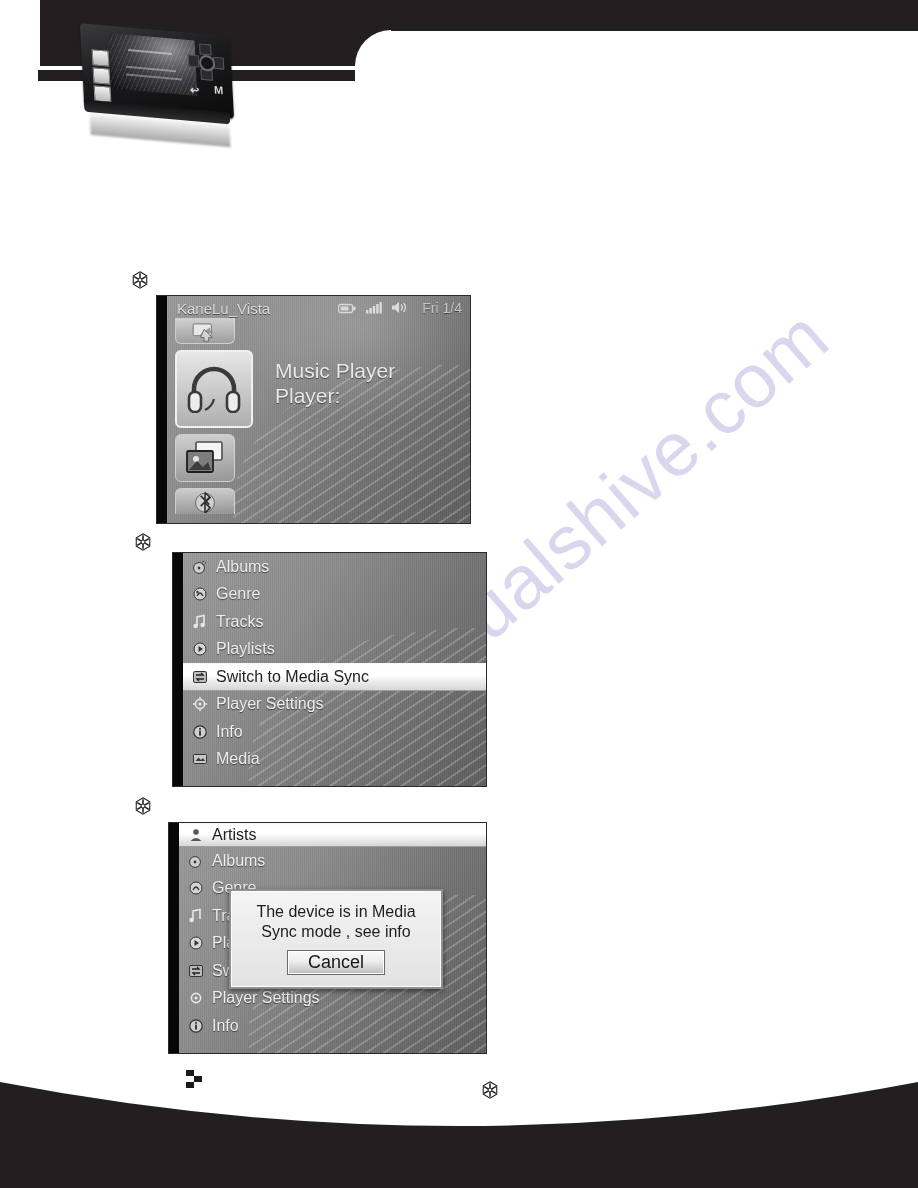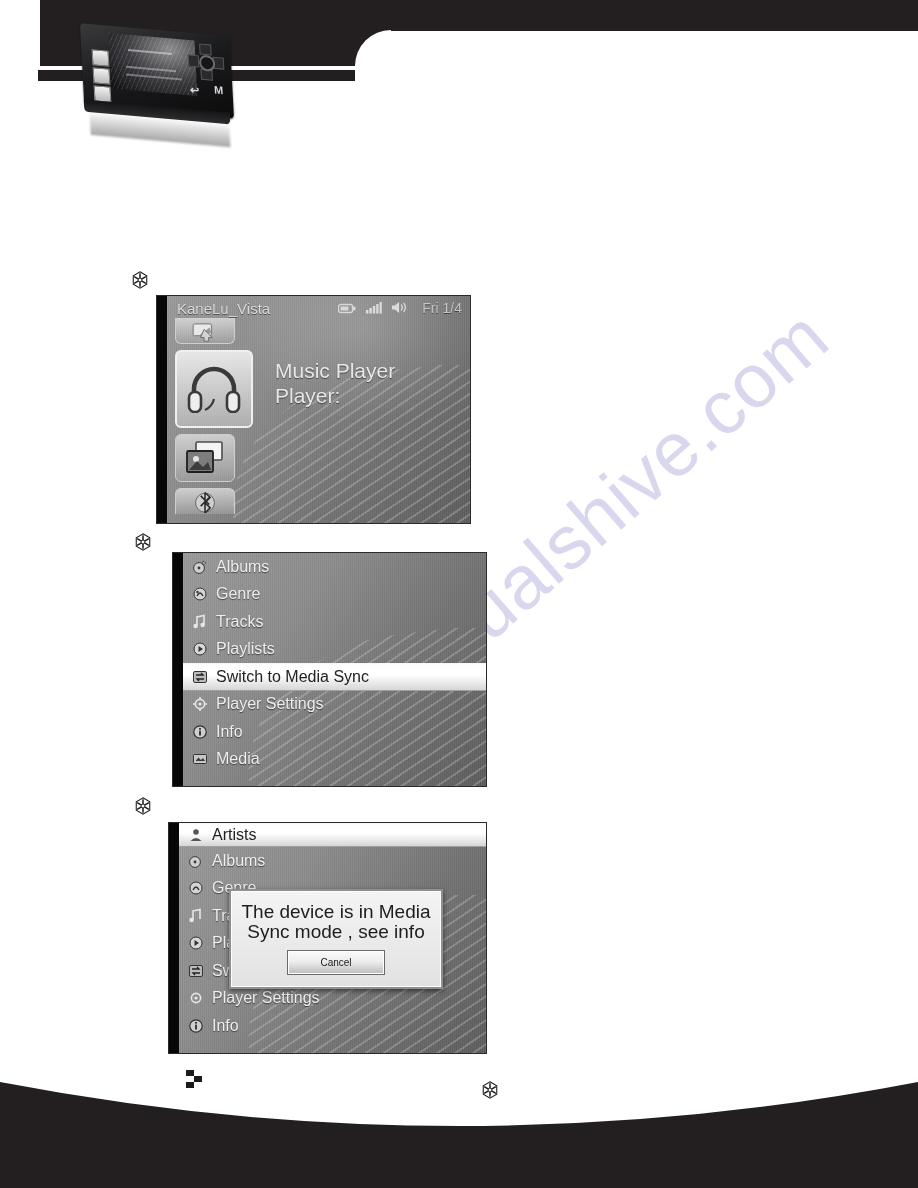--- a/index.html
+++ b/index.html
@@ -352,35 +352,35 @@
     box-shadow: 0 2px 5px rgba(0,0,0,0.55), inset 0 0 0 1px #ffffff;
     z-index: 9;
     box-sizing: border-box;
     display: flex;
     flex-direction: column;
     align-items: center;
     padding-top: 11px;
   }
   .dialog-text {
     color: #1d1d1d;
-    font-size: 19px;
+    font-size: 16px;
     line-height: 20px;
     text-align: center;
   }
   .dialog-btn {
     margin-top: 8px;
     width: 98px;
     height: 25px;
     background: linear-gradient(180deg, #fafafa 0%, #ededed 46%, #bcbcbc 100%);
     border: 1px solid #6b6b6b;
     box-shadow: inset 0 0 0 1px #ffffff;
     display: flex;
     align-items: center;
     justify-content: center;
-    font-size: 10px;
+    font-size: 18px;
     color: #171717;
     box-sizing: border-box;
   }
 
   
   .footer-wrap {
     position: absolute;
     left: 0;
     bottom: 0;
     width: 918px;

